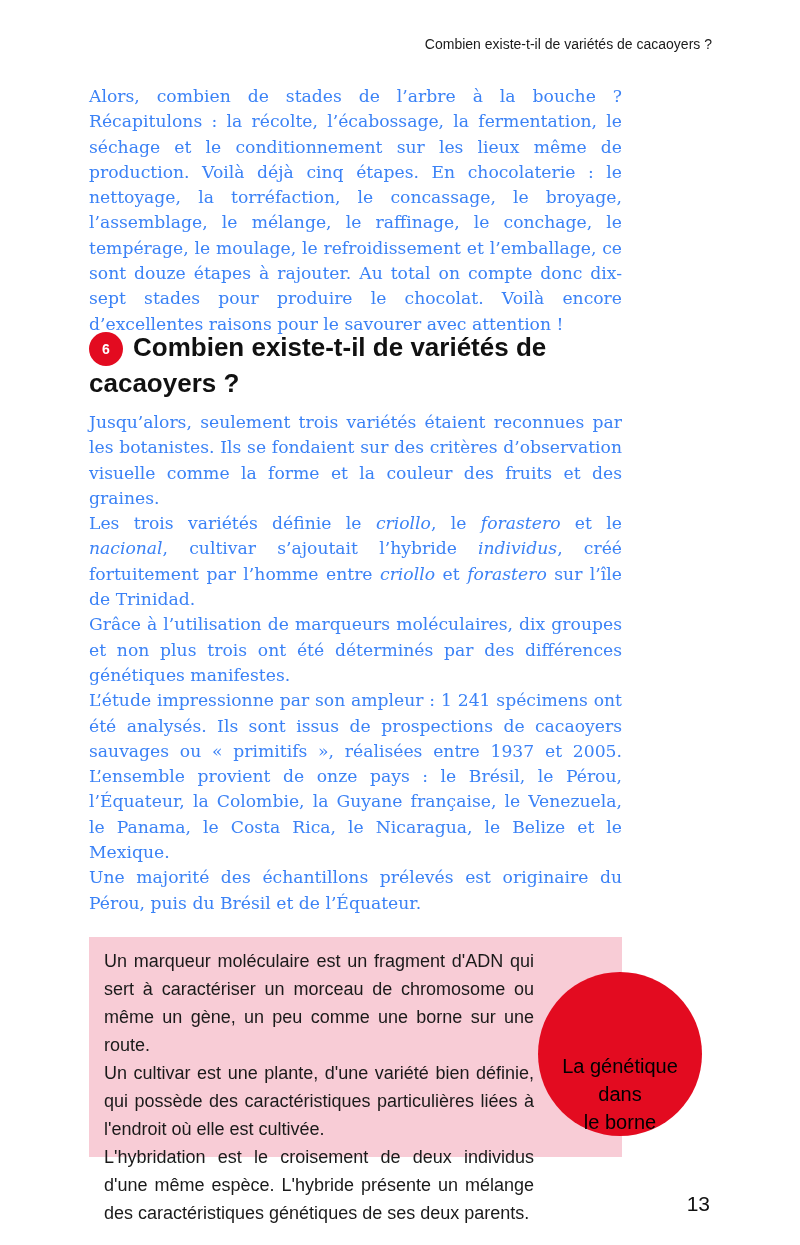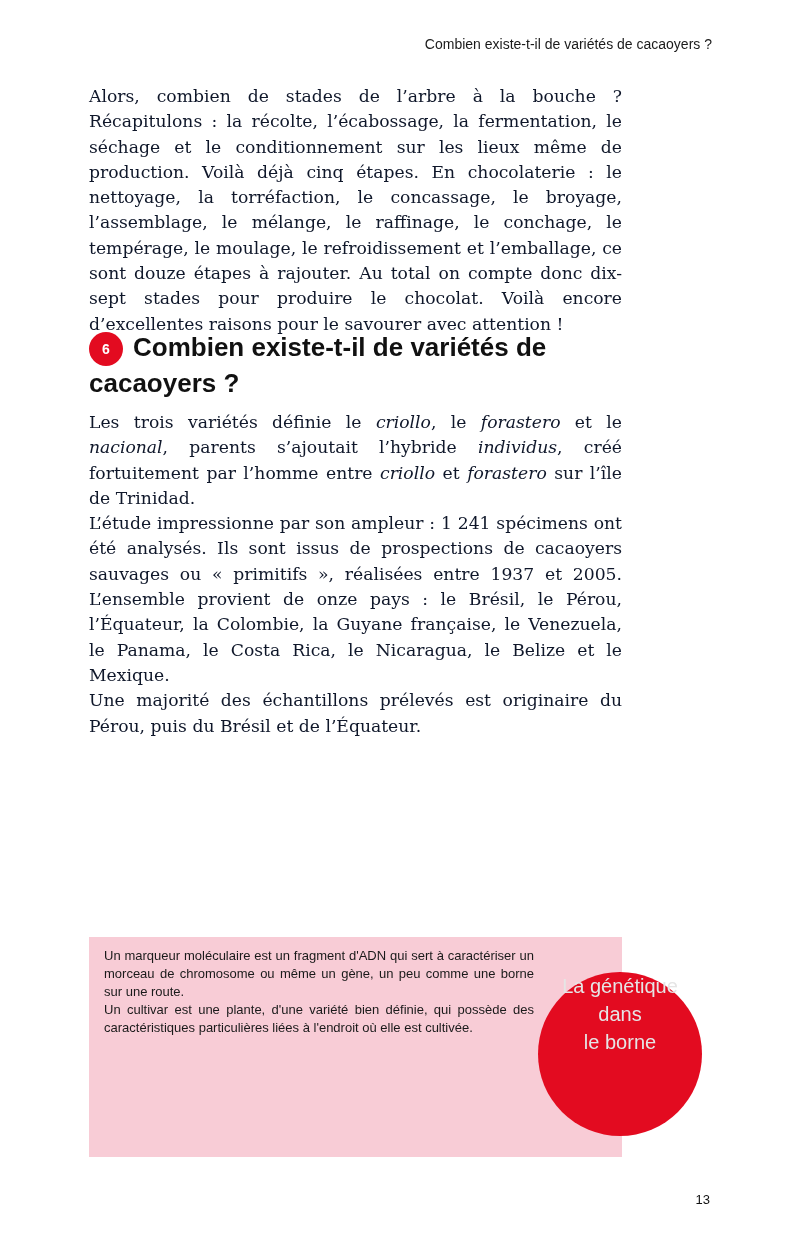--- a/index.html
+++ b/index.html
@@ -7,21 +7,21 @@
       width: 800px; height: 1245px; background: #ffffff; position: relative;
       overflow: hidden; color: #1a1a1a;
     }
     .running-head {
       position: absolute; top: 36px; right: 88px;
       font-family: "Liberation Sans", sans-serif; font-size: 14px; color: #1a1a1a;
     }
     .body-text {
       position: absolute; left: 89px; width: 533px;
       font-family: "DejaVu Serif", serif; font-size: 17.2px; line-height: 25.3px;
-      text-align: justify; color: #0f172a;
+      text-align: justify; color: #3b82f6;
     }
     .body-text p { margin: 0; }
     .body-text em { font-style: italic; }
     #intro { top: 84px; }
     #section { top: 410px; }
     .heading {
       position: absolute; left: 89px; top: 330px; width: 540px;
       font-family: "Liberation Sans", sans-serif; font-weight: bold; font-size: 26px;
       line-height: 34px; color: #111;
     }
@@ -29,59 +29,62 @@
       display: inline-block; width: 34px; height: 34px; border-radius: 50%;
       background: #e30b20; color: #fff; font-size: 14px; text-align: center;
       line-height: 34px; vertical-align: 2px; margin-right: 10px;
     }
     .note-box {
       position: absolute; left: 89px; top: 937px; width: 533px; height: 220px;
       background: #f8ccd6;
     }
     .note-text {
       position: absolute; left: 104px; top: 947px; width: 430px;
-      font-family: "Liberation Sans", sans-serif; font-size: 13px; line-height: 18px;
+      font-family: "Liberation Sans", sans-serif; font-size: 18px; line-height: 28px;
       color: #1a1a1a; text-align: justify;
     }
     .note-text p { margin: 0; }
     .circle {
       position: absolute; left: 538px; top: 972px; width: 164px; height: 164px;
-      border-radius: 50%; background: #e30b20; color: #e5e5e5;
-      display: flex; flex-direction: column; align-items: center; justify-content: flex-start;
+      border-radius: 50%; background: #e30b20; color: #000000;
+      display: flex; flex-direction: column; align-items: center; justify-content: flex-end;
       font-family: "Liberation Sans", sans-serif; font-size: 20px; line-height: 28px;
       text-align: center;
     }
     .page-number {
       position: absolute; right: 90px; top: 1192px;
-      font-family: "Liberation Sans", sans-serif; font-size: 13px; color: #111;
+      font-family: "Liberation Sans", sans-serif; font-size: 21px; color: #111;
     }
   </style>
 </head>
 <body>
 
 <div class="running-head">Combien existe-t-il de variétés de cacaoyers ?</div>
 
 <div class="body-text" id="intro">
   <p>Alors, combien de stades de l’arbre à la bouche ? Récapitulons : la récolte, l’écabossage, la fermentation, le séchage et le conditionnement sur les lieux même de production. Voilà déjà cinq étapes. En chocolaterie : le nettoyage, la torréfaction, le concassage, le broyage, l’assemblage, le mélange, le raffinage, le conchage, le tempérage, le moulage, le refroidissement et l’emballage, ce sont douze étapes à rajouter. Au total on compte donc dix-sept stades pour produire le chocolat. Voilà encore d’excellentes raisons pour le savourer avec attention !</p>
 </div>
 
 <div class="heading">
   <span class="badge">6</span><span>Combien existe-t-il de variétés de cacaoyers ?</span>
 </div>
 
 <div class="body-text" id="section">
-  <p><span>Les trois variétés définie le </span><em>criollo</em><span>, le </span><em>forastero</em><span> et le </span><em>nacional</em><span>, parents s’ajoutait l’hybride </span><em>individus</em><span>, créé fortuitement par l’homme entre </span><em>criollo</em><span> et </span><em>forastero</em><span> sur l’île de Trinidad.</span></p>
+  <p>Jusqu’alors, seulement trois variétés étaient reconnues par les botanistes. Ils se fondaient sur des critères d’observation visuelle comme la forme et la couleur des fruits et des graines.</p>
+  <p><span>Les trois variétés définie le </span><em>criollo</em><span>, le </span><em>forastero</em><span> et le </span><em>nacional</em><span>, cultivar s’ajoutait l’hybride </span><em>individus</em><span>, créé fortuitement par l’homme entre </span><em>criollo</em><span> et </span><em>forastero</em><span> sur l’île de Trinidad.</span></p>
+  <p>Grâce à l’utilisation de marqueurs moléculaires, dix groupes et non plus trois ont été déterminés par des différences génétiques manifestes.</p>
   <p>L’étude impressionne par son ampleur : 1 241 spécimens ont été analysés. Ils sont issus de prospections de cacaoyers sauvages ou « primitifs », réalisées entre 1937 et 2005. L’ensemble provient de onze pays : le Brésil, le Pérou, l’Équateur, la Colombie, la Guyane française, le Venezuela, le Panama, le Costa Rica, le Nicaragua, le Belize et le Mexique.</p>
   <p>Une majorité des échantillons prélevés est originaire du Pérou, puis du Brésil et de l’Équateur.</p>
 </div>
 
 <div class="note-box"></div>
 <div class="note-text">
   <p>Un marqueur moléculaire est un fragment d'ADN qui sert à caractériser un morceau de chromosome ou même un gène, un peu comme une borne sur une route.</p>
   <p>Un cultivar est une plante, d'une variété bien définie, qui possède des caractéristiques particulières liées à l'endroit où elle est cultivée.</p>
+  <p>L'hybridation est le croisement de deux individus d'une même espèce. L'hybride présente un mélange des caractéristiques génétiques de ses deux parents.</p>
 </div>
 
 <div class="circle">
   <span>La génétique</span>
   <span>dans</span>
   <span>le borne</span>
 </div>
 
 <div class="page-number">13</div>
 

